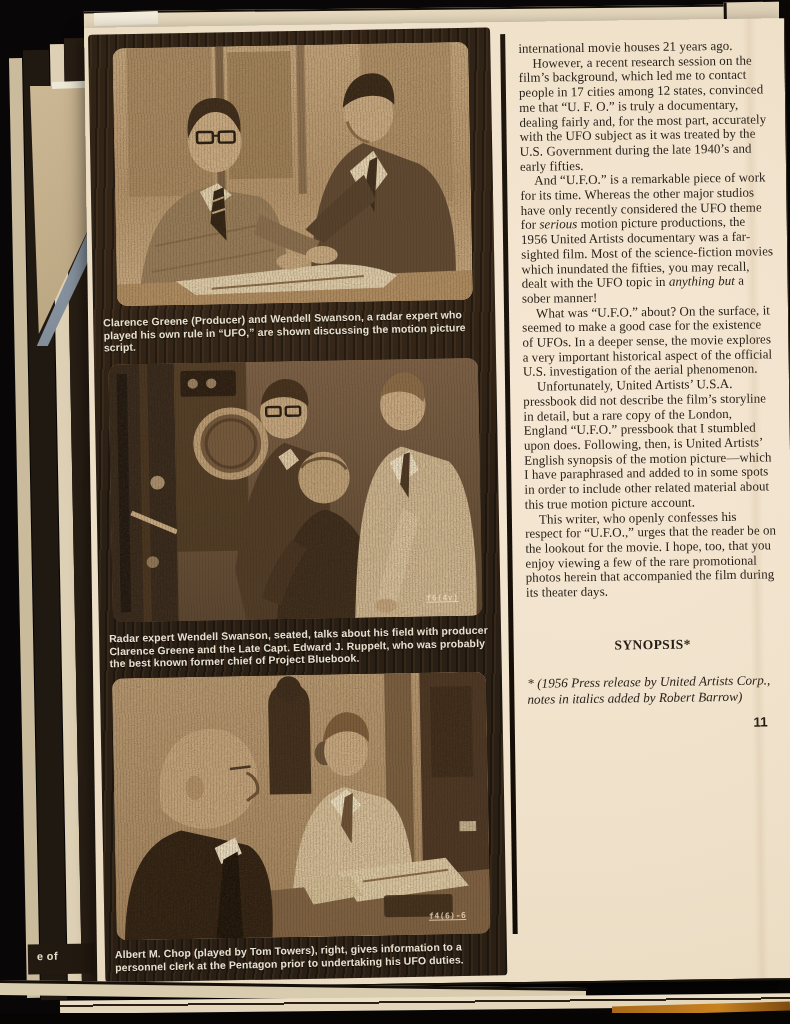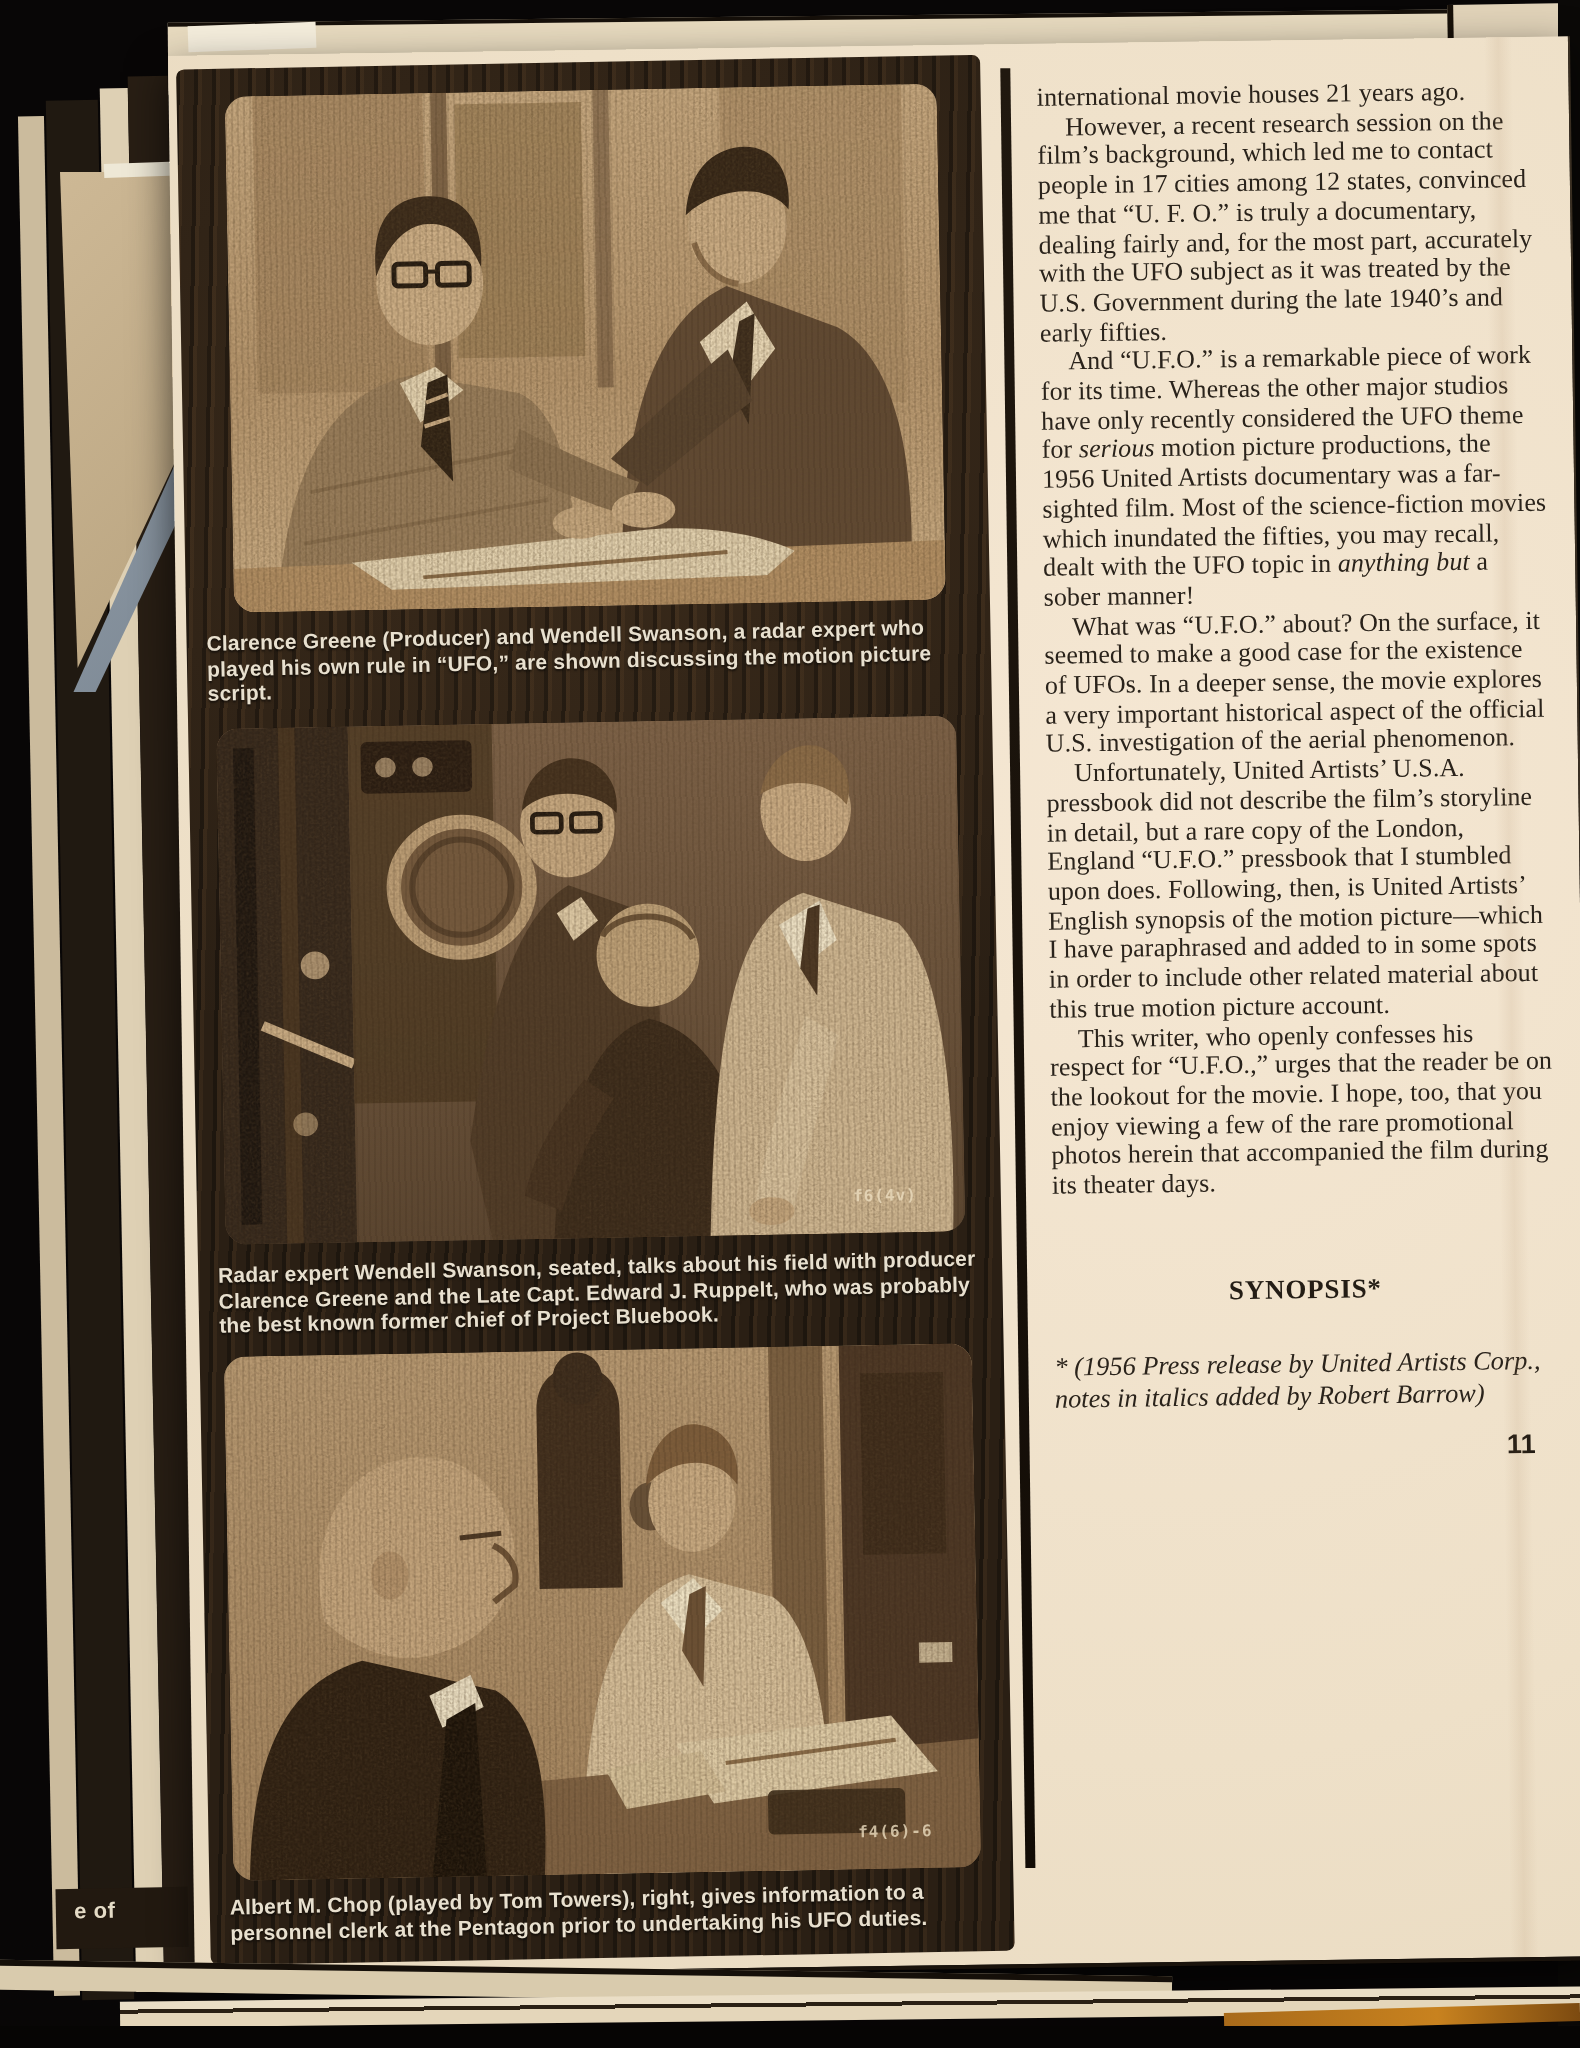--- a/index.html
+++ b/index.html
@@ -57,21 +57,21 @@
   #ph3{left:12px;top:644px;width:374px;height:262px;}
 
   .cap{position:absolute;left:10px;width:384px;color:#e8e0cf;
        font:bold 10.5px/12.6px "Liberation Sans",sans-serif;letter-spacing:.1px;
        text-shadow:0 1px 1px rgba(0,0,0,.55);transform:rotate(-.25deg);}
   #cap1{top:281px;}
   #cap2{top:597px;}
   #cap3{top:913px;}
 
   .mark{position:absolute;right:24px;bottom:14px;color:rgba(235,220,190,.8);
-        font:bold 8px "DejaVu Sans Mono",monospace;letter-spacing:.5px;z-index:3;}
+        font:bold 8px "DejaVu Sans Mono",monospace;letter-spacing:.5px;z-index:3;text-decoration:underline;}
 
   
   .rule{position:absolute;left:416px;top:12px;width:5px;height:900px;
         background:linear-gradient(#20180f,#120c06);}
   .col{position:absolute;left:434px;top:20px;width:252px;color:#2a231b;}
   .para{margin:0;font-size:13px;line-height:14.7px;text-indent:14px;letter-spacing:.05px;}
   .para.noindent{text-indent:0;}
   .syn{margin:38px 0 0;text-align:center;font-size:13.5px;font-weight:bold;letter-spacing:.4px;color:#241d15;}
   .note{margin:21px 0 0;font-style:italic;font-size:13.2px;line-height:16.4px;}
   .pageno{margin-top:9px;text-align:right;padding-right:12px;

